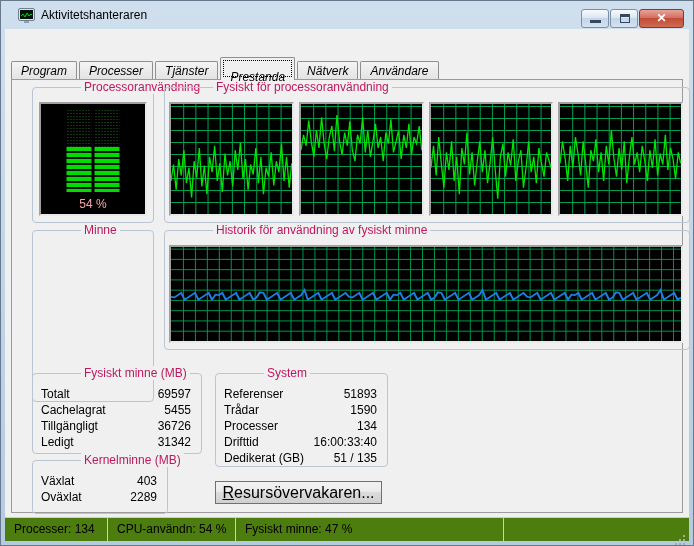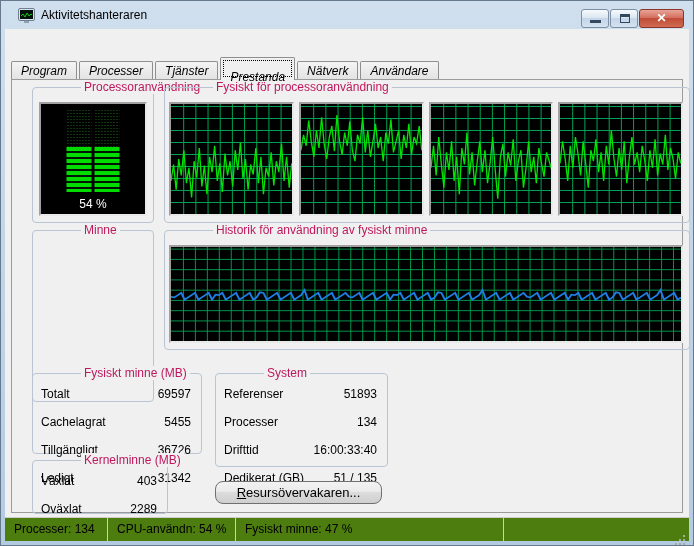--- a/index.html
+++ b/index.html
@@ -50,35 +50,35 @@
     position:absolute; left:6px; right:6px; top:14px; bottom:6px; background:#000;
     border:2px solid; border-color:#a0a0a0 #e9e9e9 #e9e9e9 #a0a0a0;
   }
   .ledcols{ position:absolute; top:5px; bottom:22px; left:50%; transform:translateX(-50%); display:flex; gap:3px; }
   .ledcol{ width:25px; display:flex; flex-direction:column; }
   .unlit{
     background-image: radial-gradient(circle at 1.5px 1.5px, #1d6b1d 34%, transparent 40%);
     background-size:3px 3px;
   }
   .lit{ background:repeating-linear-gradient(to bottom, #00dc00 0 4px, #001600 4px 6px); }
-  .gauge-label{ position:absolute; bottom:3px; left:0; right:0; text-align:center; color:#ffffff; font-size:12px; }
+  .gauge-label{ position:absolute; bottom:3px; left:0; right:0; text-align:center; color:#fca5a5; font-size:12px; }
   
   .graph-row{ position:absolute; left:4px; right:6px; top:14px; bottom:6px; display:flex; gap:5px; }
   .graph-panel{
     flex:1; background:#000; border:2px solid; border-color:#a0a0a0 #e9e9e9 #e9e9e9 #a0a0a0; overflow:hidden;
   }
   .graph-panel svg{ display:block; width:100%; height:100%; }
   
-  .rows{ position:absolute; top:13px; left:8px; right:10px; display:grid; row-gap:14px; }
+  .rows{ position:absolute; top:13px; left:8px; right:10px; display:grid; row-gap:2px; }
   .srow{ display:flex; justify-content:space-between; }
   
   .push-btn{
-    position:absolute; border:1px solid #707070; border-radius:8px;
+    position:absolute; border:1px solid #707070; border-radius:0;
     background:linear-gradient(#f2f2f2,#ebebeb 45%,#dddddd 46%,#cfcfcf);
-    text-align:center; font-size:13px; font-family:"Liberation Sans", sans-serif;
+    text-align:center; font-size:16px; font-family:"Liberation Sans", sans-serif;
     display:flex; align-items:center; justify-content:center; cursor:default;
   }
   .push-btn span::first-letter{ text-decoration:underline; }
   
   .statusbar{ position:absolute; left:0; right:0; bottom:0; height:24px; background:#4d7c0f; border-top:1px solid #cdcdcd; display:flex; }
   .status-cell{ padding:4px 0 0 9px; border-right:1px solid #cdcdcd; }
   .status-cell.c1{ width:103px; }
   .status-cell.c2{ width:128px; }
   .status-cell.c3{ width:268px; }
   .status-fill{ flex:1; border-right:none; position:relative; }
@@ -209,20 +209,24 @@
       </div>
 
       <div class="group" style="left:203px; top:293px; width:173px; height:94px;">
         <span class="legend">System</span>
         <div class="rows">
           <div class="srow">
               <span>Referenser</span>
               <span>51893</span>
             </div>
           <div class="srow">
+              <span>Trådar</span>
+              <span>1590</span>
+            </div>
+          <div class="srow">
               <span>Processer</span>
               <span>134</span>
             </div>
           <div class="srow">
               <span>Drifttid</span>
               <span>16:00:33:40</span>
             </div>
           <div class="srow">
               <span>Dedikerat (GB)</span>
               <span>51 / 135</span>

